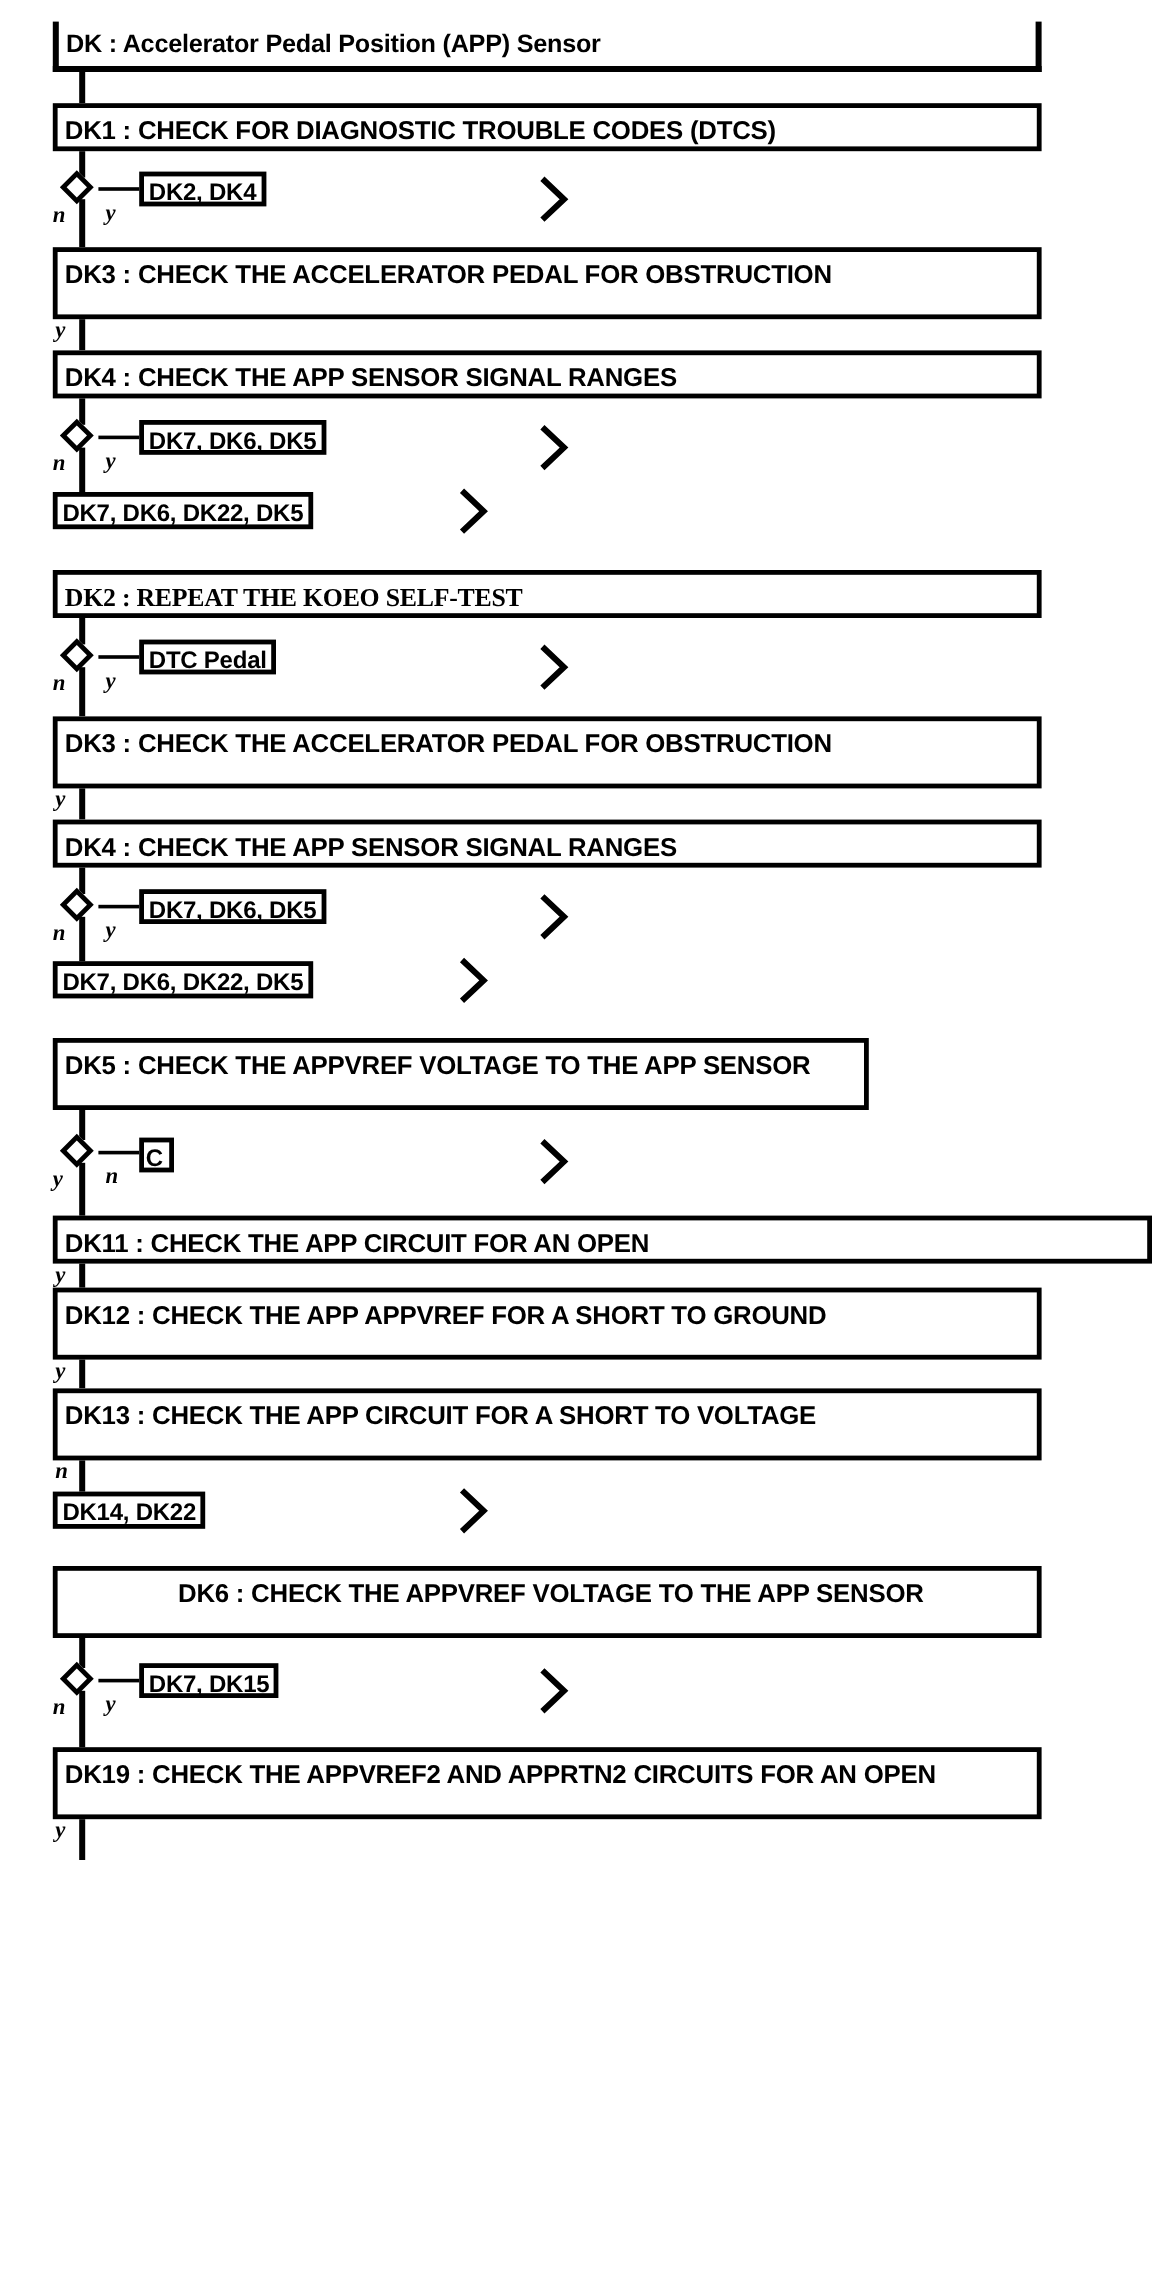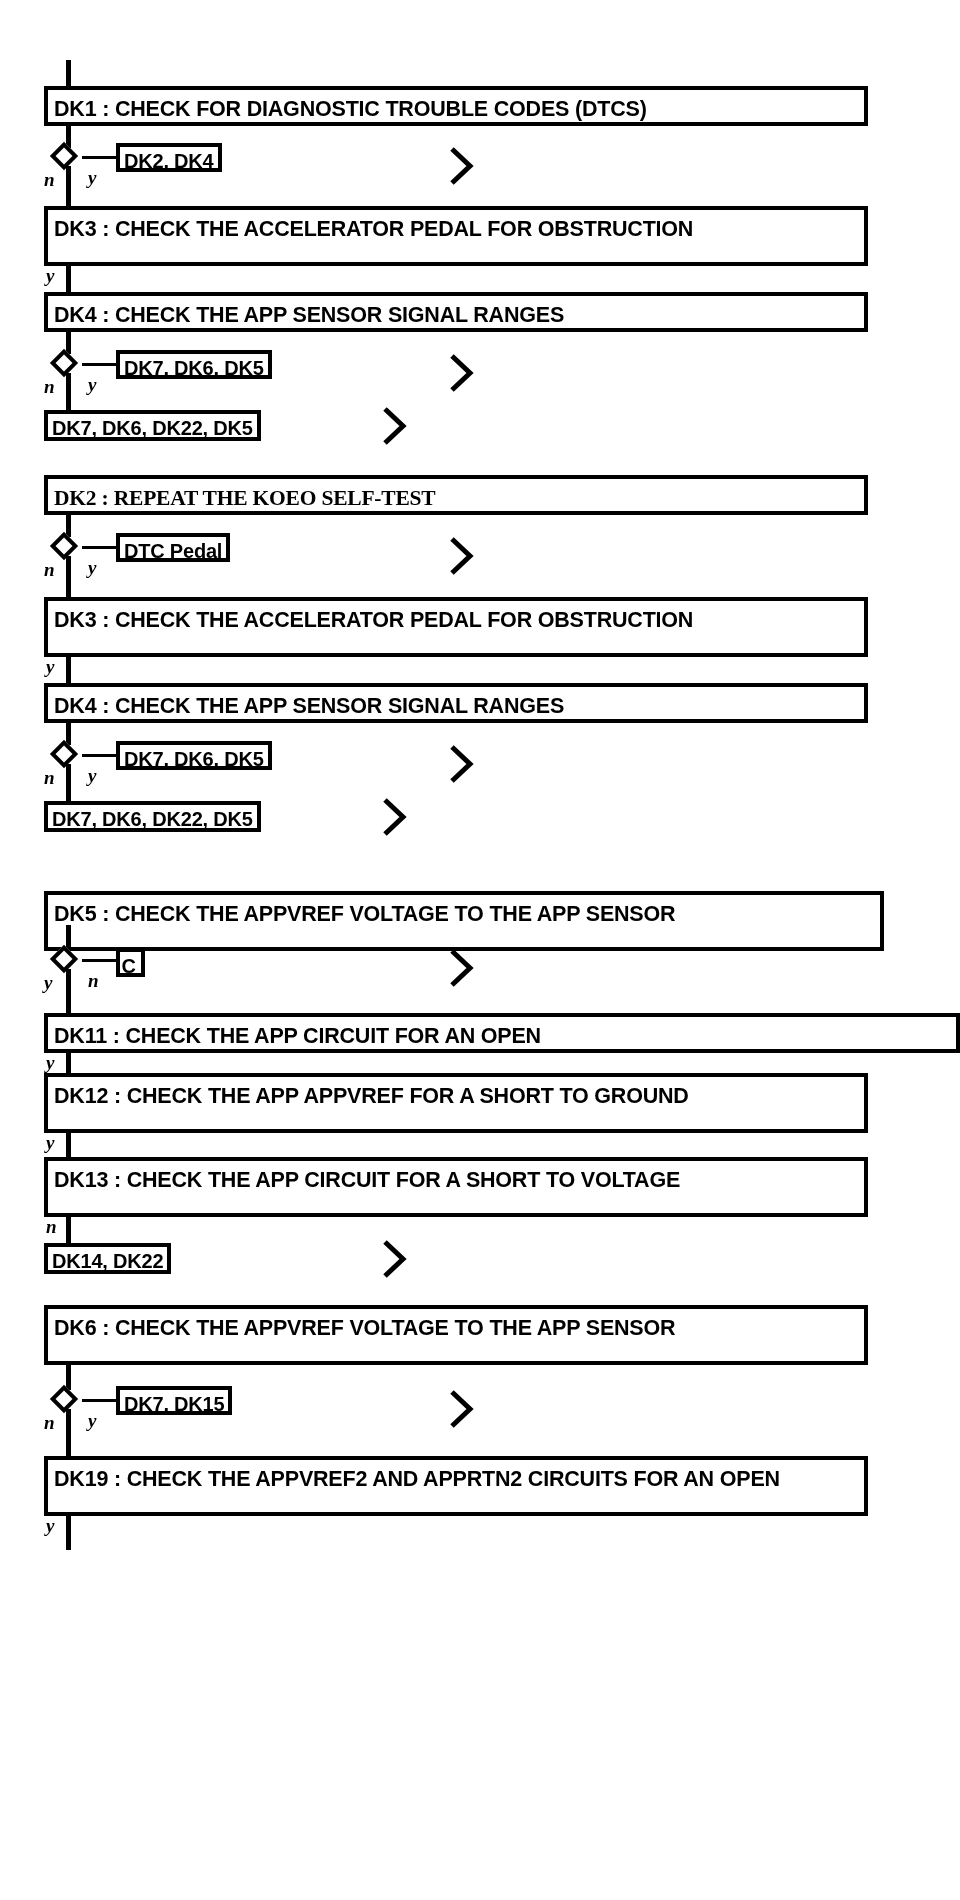--- a/index.html
+++ b/index.html
@@ -76,20 +76,21 @@
 
   
   .chev{position:absolute;width:30px;height:44px;}
   .chev svg{display:block;}
 </style>
 </head>
 <body>
 
 <div id="sheet">
 
+  <div class="step banner" style="left:44px;top:18px;width:824px;height:42px;">DK : Accelerator Pedal Position (APP) Sensor</div>
 
   <div class="vline" style="left:66px;top:60px;height:26px;"></div>
 
   <div class="step" style="left:44px;top:86px;width:824px;height:40px;">DK1 : CHECK FOR DIAGNOSTIC TROUBLE CODES (DTCS)</div>
 
   <div class="vline" style="left:66px;top:126px;height:22px;"></div>
   <div class="diamond" style="left:54px;top:146px;"></div>
   <div class="hline" style="left:82px;top:156px;width:36px;"></div>
   <span class="blabel" style="left:44px;top:170px;">n</span>
   <span class="blabel" style="left:88px;top:168px;">y</span>
@@ -165,21 +166,21 @@
   </div>
 
   <div class="vline" style="left:66px;top:764px;height:38px;"></div>
   <div class="ref" style="left:44px;top:801px;height:31px;">DK7, DK6, DK22, DK5</div>
   <div class="chev" style="left:379px;top:795px;">
     <svg width="30" height="44" viewBox="0 0 30 44">
         <polyline points="6,5 24,22 6,39" fill="none" stroke="#000" stroke-width="5"></polyline>
       </svg>
   </div>
 
-  <div class="step" style="left:44px;top:865px;width:840px;height:60px;margin-top:26px;">DK5 : CHECK THE APPVREF VOLTAGE TO THE APP SENSOR</div>
+  <div class="step" style="left:44px;top:865px;width:680px;height:60px;">DK5 : CHECK THE APPVREF VOLTAGE TO THE APP SENSOR</div>
 
   <div class="vline" style="left:66px;top:925px;height:25px;"></div>
   <div class="diamond" style="left:54px;top:949px;"></div>
   <div class="hline" style="left:82px;top:959px;width:36px;"></div>
   <span class="blabel" style="left:44px;top:973px;">y</span>
   <span class="blabel" style="left:88px;top:971px;">n</span>
   <div class="ref" style="left:116px;top:948px;width:29px;height:29px;text-align:center;padding-left:0;">C</div>
   <div class="chev" style="left:446px;top:946px;">
     <svg width="30" height="44" viewBox="0 0 30 44">
         <polyline points="6,5 24,22 6,39" fill="none" stroke="#000" stroke-width="5"></polyline>
@@ -203,21 +204,21 @@
   <div class="vline" style="left:66px;top:1217px;height:28px;"></div>
   <span class="blabel" style="left:46px;top:1217px;">n</span>
 
   <div class="ref" style="left:44px;top:1243px;height:31px;">DK14, DK22</div>
   <div class="chev" style="left:379px;top:1237px;">
     <svg width="30" height="44" viewBox="0 0 30 44">
         <polyline points="6,5 24,22 6,39" fill="none" stroke="#000" stroke-width="5"></polyline>
       </svg>
   </div>
 
-  <div class="step" style="left:44px;top:1305px;width:824px;height:60px;">DK6 : CHECK THE APPVREF VOLTAGE TO THE APP SENSOR</div>
+  <div class="step" style="left:44px;top:1305px;width:824px;height:60px;text-align:center;">DK6 : CHECK THE APPVREF VOLTAGE TO THE APP SENSOR</div>
 
   <div class="vline" style="left:66px;top:1365px;height:25px;"></div>
   <div class="diamond" style="left:54px;top:1389px;"></div>
   <div class="hline" style="left:82px;top:1399px;width:36px;"></div>
   <span class="blabel" style="left:44px;top:1413px;">n</span>
   <span class="blabel" style="left:88px;top:1411px;">y</span>
   <div class="ref" style="left:116px;top:1386px;height:29px;">DK7, DK15</div>
   <div class="chev" style="left:446px;top:1387px;">
     <svg width="30" height="44" viewBox="0 0 30 44">
         <polyline points="6,5 24,22 6,39" fill="none" stroke="#000" stroke-width="5"></polyline>

